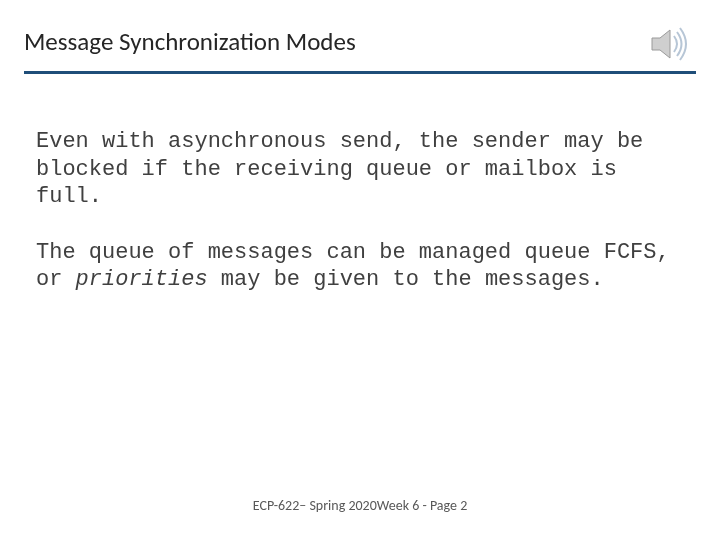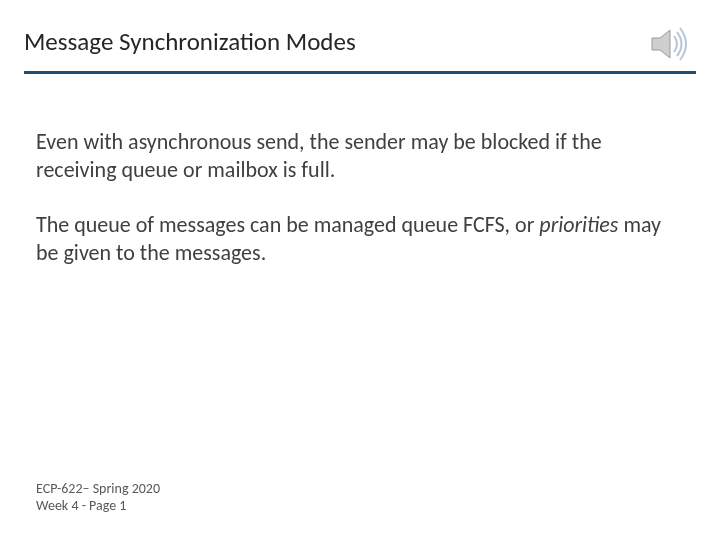--- a/index.html
+++ b/index.html
@@ -3,22 +3,22 @@
 <meta charset="utf-8">
 <style>
   * { margin: 0; padding: 0; box-sizing: border-box; }
   html, body { width: 720px; height: 540px; font-family: Calibri, "Segoe UI", Arial, sans-serif; background: #fff; color: #262626; }
   .slide { position: relative; width: 720px; height: 540px; }
   .header { position: absolute; left: 24px; top: 26px; right: 24px; }
   .title { font-size: 25px; font-weight: 400; color: #262626; }
   .rule { margin-top: 14px; border: 0; border-top: 3px solid #1f4e79; }
   .audio-icon { position: absolute; top: 22px; right: 30px; width: 44px; height: 44px; }
   .body { position: absolute; left: 36px; right: 36px; top: 128px; }
-  .para { font-size: 22px; line-height: 1.25; color: #404040; margin-bottom: 28px; }
-  .footer { position: absolute; left: 36px; right: 36px; bottom: 26px; display: flex; justify-content: center; font-size: 14px; color: #595959; flex-direction: column; }
+  .para { font-size: 22px; line-height: 1.25; color: #404040; margin-bottom: 28px; font-family: Liberation Mono, monospace; }
+  .footer { position: absolute; left: 36px; right: 36px; bottom: 26px; display: flex; justify-content: center; font-size: 14px; color: #595959; }
 </style>
 </head>
 <body>
 
 <div class="slide">
 
   <div class="header">
     <div class="title">Message Synchronization Modes</div>
     <hr class="rule">
   </div>
@@ -34,16 +34,16 @@
 
   <div class="body">
     <p class="para">Even with asynchronous send, the sender may be blocked if the receiving queue or mailbox is full.</p>
     <p class="para">
       <span>The queue of messages can be managed queue FCFS, or </span><em>priorities</em><span> may be given to the messages.</span>
     </p>
   </div>
 
   <div class="footer">
     <span>ECP-622– Spring 2020</span>
-    <span>Week 4 - Page 1</span>
+    <span>Week 6 - Page 2</span>
   </div>
 
 </div>
 
 </body></html>

